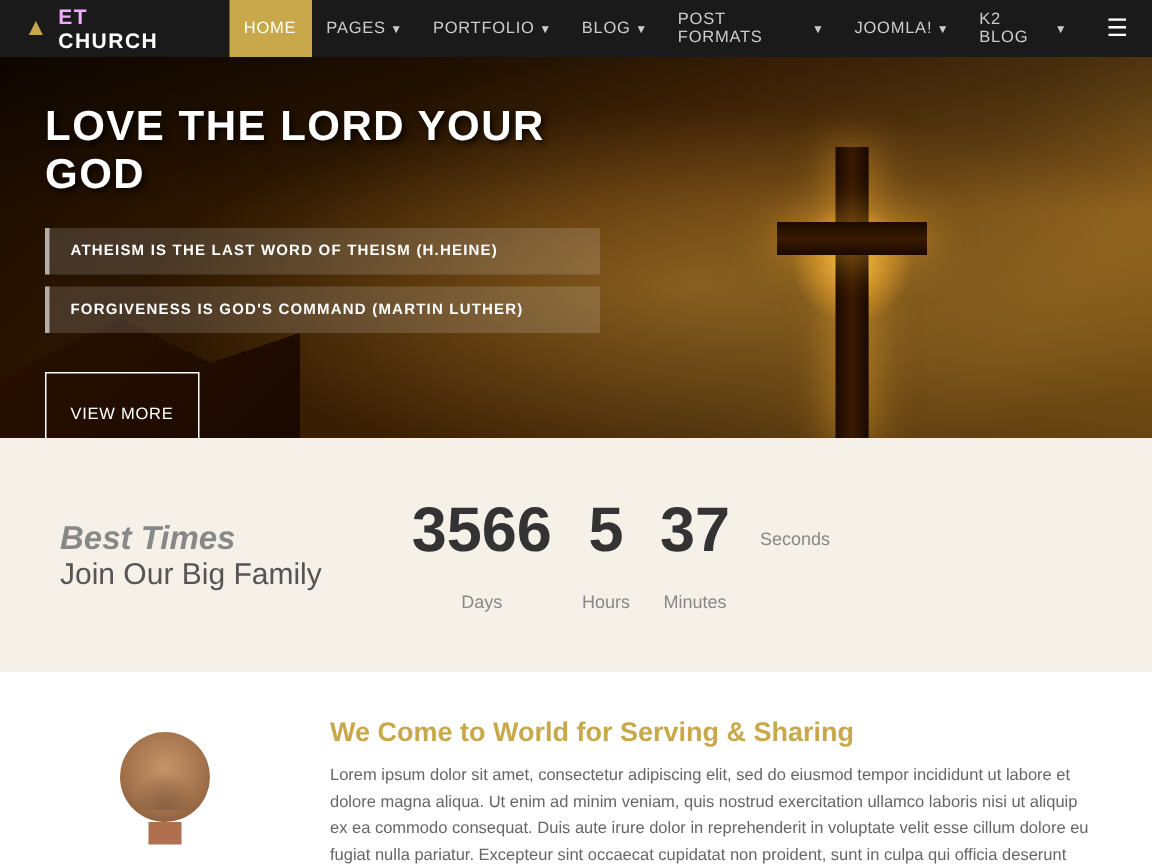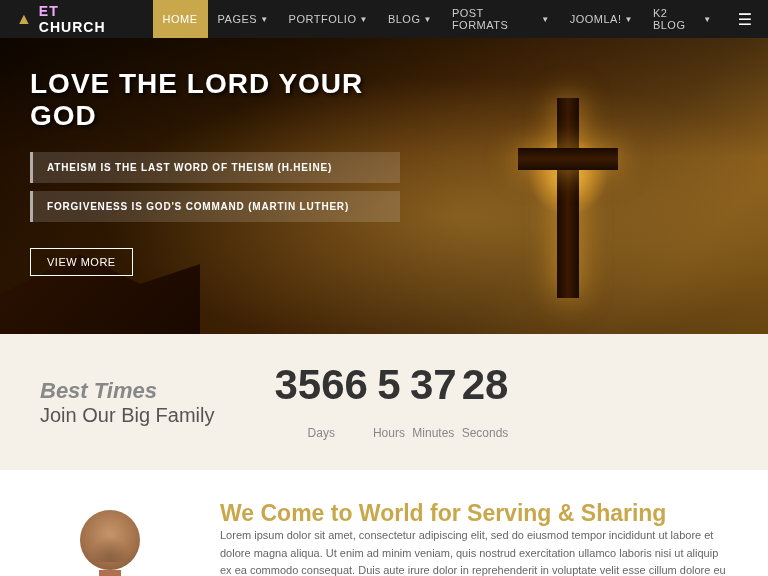--- a/index.html
+++ b/index.html
@@ -57,21 +57,21 @@
       margin-left: auto;
       color: #fff;
       font-size: 16px;
       cursor: pointer;
     }
 
     
     .hero {
       position: relative;
       width: 768px;
-      height: 296px;
+      height: 254px;
       overflow: hidden;
       background: linear-gradient(135deg, #1a0a00 0%, #3d1f00 30%, #6b3a0a 50%, #8b5a1a 70%, #c4872a 85%, #d4962a 100%);
       display: flex;
       align-items: flex-start;
     }
     .hero-bg {
       position: absolute;
       inset: 0;
       background:
         radial-gradient(ellipse at 60% 60%, rgba(255,200,80,0.3) 0%, transparent 55%),
@@ -141,59 +141,59 @@
       margin-bottom: 8px;
       font-weight: bold;
     }
     .hero-btn {
       display: inline-block;
       margin-top: 18px;
       background: transparent;
       border: 1px solid #fff;
       color: #fff;
       font-size: 11px;
-      padding: 7px 16px;
+      padding: 21px 16px;
       cursor: pointer;
       text-transform: uppercase;
       letter-spacing: 0.5px;
     }
 
     
     .mountain-left {
       position: absolute;
       bottom: 0;
       left: 0;
       width: 200px;
       height: 100px;
       background: linear-gradient(135deg, #2a1200 0%, #1a0800 100%);
       clip-path: polygon(0 100%, 0 60%, 40% 20%, 70% 50%, 100% 30%, 100% 100%);
     }
 
     
     .countdown-section {
       background: #f5f0e8;
-      padding: 30px 40px;
+      padding: 40px 40px;
       display: flex;
       align-items: center;
       gap: 60px;
     }
     .countdown-left h2 {
       font-size: 22px;
       font-weight: 700;
       color: #888;
       font-style: italic;
     }
     .countdown-left h3 {
       font-size: 20px;
       font-weight: 400;
       color: #555;
     }
     .countdown-numbers {
       display: flex;
-      gap: 5px;
+      gap: 20px;
       align-items: flex-start;
     }
     .countdown-unit {
       text-align: center;
     }
     .countdown-value {
       font-size: 42px;
       font-weight: 900;
       color: #333;
       line-height: 1;
@@ -249,23 +249,24 @@
       width: 22px;
       height: 15px;
       background: #b07050;
       margin: 0 auto;
     }
     .about-text-col {
       flex: 1;
       padding: 0 20px;
     }
     .about-title {
-      font-size: 23px;
+      font-size: 18px;
       font-weight: 700;
       color: #c8a84b;
+      margin-bottom: 10px;
     }
     .about-text {
       font-size: 11px;
       color: #666;
       line-height: 1.6;
       margin-bottom: 8px;
     }
   </style>
 </head>
 <body>
@@ -335,21 +336,20 @@
     </div>
     <div class="countdown-unit">
       <div class="countdown-value">5</div>
       <div class="countdown-label">Hours</div>
     </div>
     <div class="countdown-unit">
       <div class="countdown-value">37</div>
       <div class="countdown-label">Minutes</div>
     </div>
     <div class="countdown-unit">
-      <div class="countdown-value">28</div>
       <div class="countdown-label">Seconds</div>
     </div>
   </div>
 </section>
 
 <section class="about-section">
   <div class="about-image-col">
     <div class="person-silhouette">
       <div class="person-head">
         <div class="person-face-detail"></div>

